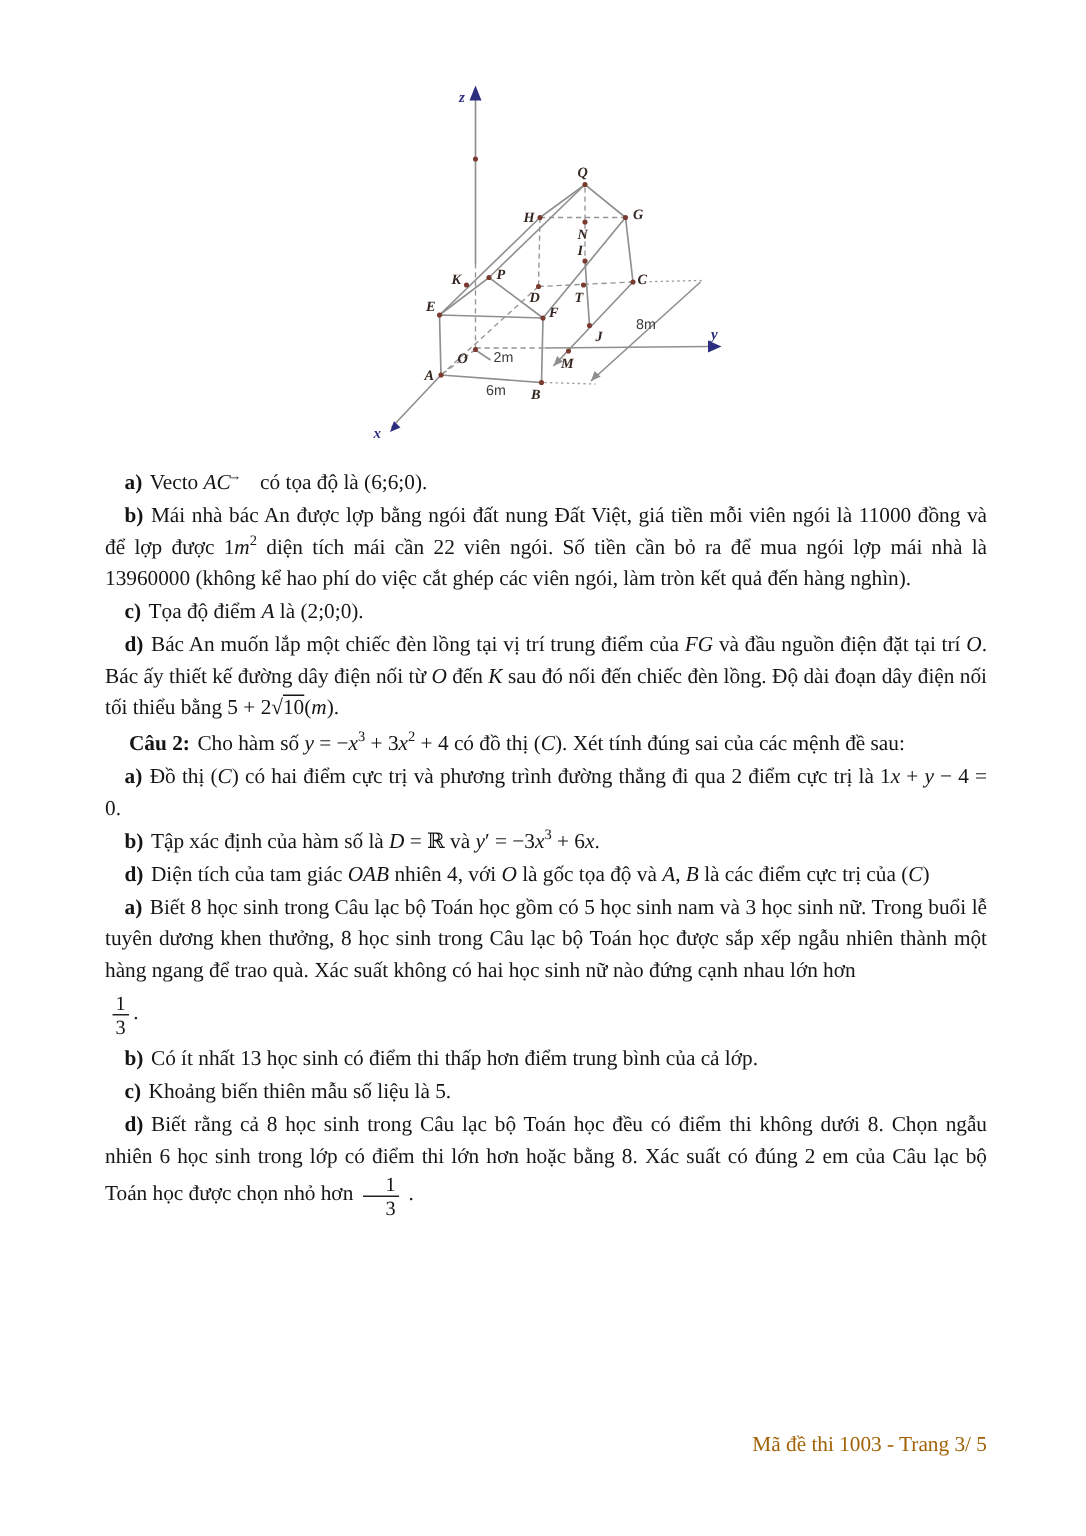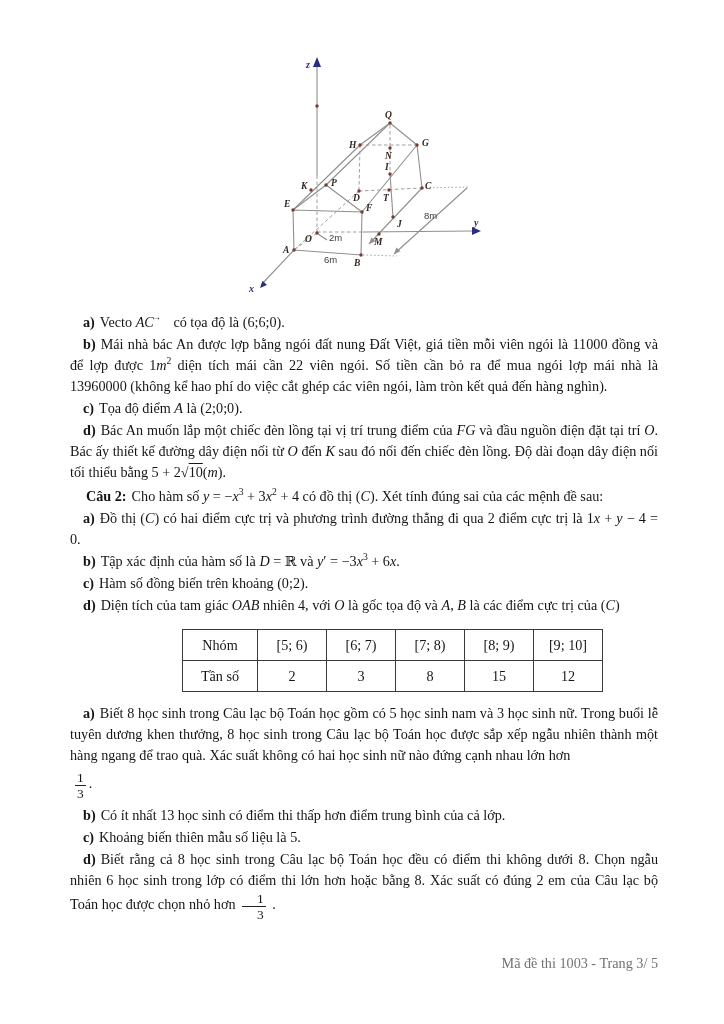--- a/index.html
+++ b/index.html
@@ -41,21 +41,21 @@
   .fr-den{display:block;padding:0 2px;}
   .fracline{margin:2px 0 4px 2px;line-height:30px;}
   table.freq{border-collapse:collapse;margin:13px 0 11px 112px;}
   table.freq td{
     border:1px solid #3a3a3a;
     text-align:center;vertical-align:middle;
     height:30px;min-width:56px;padding:0 6px;
     font-size:14.2px;
   }
   table.freq td.hd{min-width:62px;}
-  .footer{position:absolute;top:953px;right:66px;font-size:14.2px;color:#737373;}
+  .footer{position:absolute;top:953px;right:66px;font-size:14.2px;color:#a16207;}
 </style>
 </head>
 <body>
 
 <div class="page">
 
   <div class="fig-wrap">
     <svg width="280" height="252" viewBox="225 52 280 252" xmlns="http://www.w3.org/2000/svg">
 
       <g>
@@ -148,44 +148,23 @@
   </div>
 
   <p class="item"><span class="lbl">a)</span><span><span>Vecto </span><span class="vec">AC</span><span> có tọa độ là (6;6;0).</span></span></p>
   <p class="item"><span class="lbl">b)</span><span><span>Mái nhà bác An được lợp bằng ngói đất nung Đất Việt, giá tiền mỗi viên ngói là 11000 đồng và để lợp được 1</span><span class="i">m</span><span class="sup">2</span><span> diện tích mái cần 22 viên ngói. Số tiền cần bỏ ra để mua ngói lợp mái nhà là 13960000 (không kể hao phí do việc cắt ghép các viên ngói, làm tròn kết quả đến hàng nghìn).</span></span></p>
   <p class="item"><span class="lbl">c)</span><span><span>Tọa độ điểm </span><span class="i">A</span><span> là (2;0;0).</span></span></p>
   <p class="item"><span class="lbl">d)</span><span><span>Bác An muốn lắp một chiếc đèn lồng tại vị trí trung điểm của </span><span class="i">FG</span><span> và đầu nguồn điện đặt tại trí </span><span class="i">O</span><span>. Bác ấy thiết kế đường dây điện nối từ </span><span class="i">O</span><span> đến </span><span class="i">K</span><span> sau đó nối đến chiếc đèn lồng. Độ dài đoạn dây điện nối tối thiểu bằng 5 + 2√</span><span class="ovl">10</span><span>(</span><span class="i">m</span><span>).</span></span></p>
 
   <p class="head"><span class="lbl">Câu 2:</span><span><span>Cho hàm số </span><span class="i">y</span><span> = −</span><span class="i">x</span><span class="sup">3</span><span> + 3</span><span class="i">x</span><span class="sup">2</span><span> + 4 có đồ thị (</span><span class="i">C</span><span>). Xét tính đúng sai của các mệnh đề sau:</span></span></p>
   <p class="item"><span class="lbl">a)</span><span><span>Đồ thị (</span><span class="i">C</span><span>) có hai điểm cực trị và phương trình đường thẳng đi qua 2 điểm cực trị là 1</span><span class="i">x</span><span> + </span><span class="i">y</span><span> − 4 = 0.</span></span></p>
   <p class="item"><span class="lbl">b)</span><span><span>Tập xác định của hàm số là </span><span class="i">D</span><span> = ℝ và </span><span class="i">y</span><span>′ = −3</span><span class="i">x</span><span class="sup">3</span><span> + 6</span><span class="i">x</span><span>.</span></span></p>
-  <p class="item"><span class="lbl">c)</span><span><span>Hàm số đồng biến trên khoảng (0;2).</span></span></p>
   <p class="item"><span class="lbl">d)</span><span><span>Diện tích của tam giác </span><span class="i">OAB</span><span> nhiên 4, với </span><span class="i">O</span><span> là gốc tọa độ và </span><span class="i">A</span><span>, </span><span class="i">B</span><span> là các điểm cực trị của (</span><span class="i">C</span><span>)</span></span></p>
 
 
-  <table class="freq">
-    <tbody>
-        <tr>
-      <td class="hd">Nhóm</td>
-      <td>[5; 6)</td>
-      <td>[6; 7)</td>
-      <td>[7; 8)</td>
-      <td>[8; 9)</td>
-      <td>[9; 10]</td>
-    </tr>
-    <tr>
-      <td class="hd">Tần số</td>
-      <td>2</td>
-      <td>3</td>
-      <td>8</td>
-      <td>15</td>
-      <td>12</td>
-    </tr>
-  </tbody>
-    </table>
 
   <p class="item"><span class="lbl">a)</span><span><span>Biết 8 học sinh trong Câu lạc bộ Toán học gồm có 5 học sinh nam và 3 học sinh nữ. Trong buổi lễ tuyên dương khen thưởng, 8 học sinh trong Câu lạc bộ Toán học được sắp xếp ngẫu nhiên thành một hàng ngang để trao quà. Xác suất không có hai học sinh nữ nào đứng cạnh nhau lớn hơn</span></span></p>
   <div class="fracline">
     <span class="frac"><span class="fr-num">1</span><span class="fr-den">3</span></span><span>.</span>
   </div>
   <p class="item"><span class="lbl">b)</span><span><span>Có ít nhất 13 học sinh có điểm thi thấp hơn điểm trung bình của cả lớp.</span></span></p>
   <p class="item"><span class="lbl">c)</span><span><span>Khoảng biến thiên mẫu số liệu là 5.</span></span></p>
   <p class="item"><span class="lbl">d)</span><span><span>Biết rằng cả 8 học sinh trong Câu lạc bộ Toán học đều có điểm thi không dưới 8. Chọn ngẫu nhiên 6 học sinh trong lớp có điểm thi lớn hơn hoặc bằng 8. Xác suất có đúng 2 em của Câu lạc bộ Toán học được chọn nhỏ hơn </span></span><span class="frac"><span class="fr-num">1</span><span class="fr-den">3</span></span> <span>.</span></p>
 
   <div class="footer">Mã đề thi 1003 - Trang 3/ 5</div>

